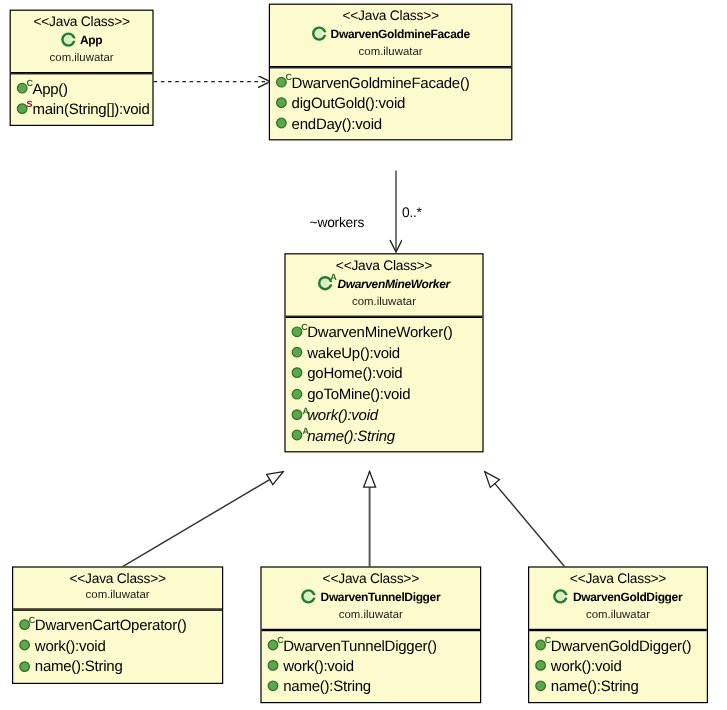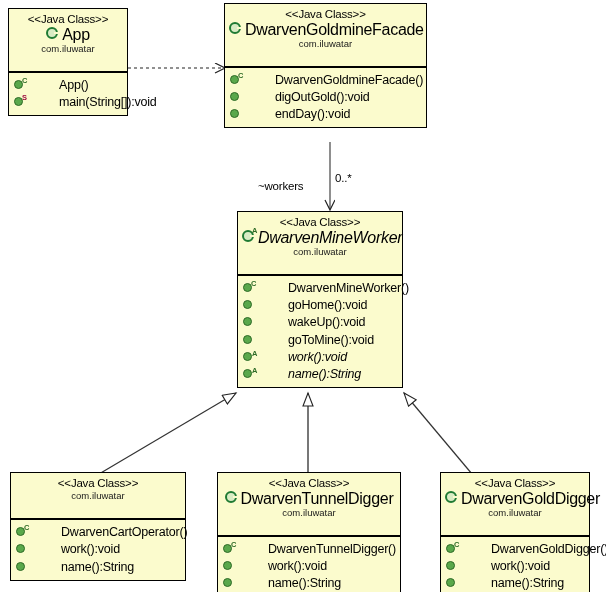--- a/index.html
+++ b/index.html
@@ -31,37 +31,37 @@
   
   .uml-class {
     position: absolute;
     box-sizing: border-box;
     background: #fbfbcd;
     border: 1px solid #000000;
     font-size: 12px;
     color: #000000;
   }
   .class-header {
-    padding: 3px 4px 16px 4px;
+    padding: 3px 4px 5px 4px;
     text-align: center;
     border-bottom: 1px solid #000000;
   }
   .stereotype {
     font-size: 11.5px;
     line-height: 14px;
     letter-spacing: -0.2px;
   }
   .class-title {
     display: block;
     line-height: 16px;
     white-space: nowrap;
   }
   .class-name {
-    font-size: 16px;
-    font-weight: normal;
+    font-size: 10px;
+    font-weight: bold;
     letter-spacing: -0.3px;
     vertical-align: middle;
   }
   .class-name.abstract {
     font-style: italic;
   }
   .pkg {
     font-size: 9.5px;
     line-height: 12px;
     color: #1a1a1a;
@@ -70,21 +70,21 @@
     padding: 4px 3px 4px 3px;
     border-top: 1px solid #000000;
   }
   .member {
     line-height: 17px;
     white-space: nowrap;
     font-size: 12.5px;
     padding-left: 2px;
     letter-spacing: -0.2px;
   }
-  .member .m-text { vertical-align: middle; margin-left: 32px; }
+  .member .m-text { vertical-align: middle; }
   .member.abstract-m .m-text { font-style: italic; }
   .member.static-m .m-text { }
 
   
   .ico {
     display: inline-block;
     vertical-align: middle;
     position: relative;
   }
   
@@ -250,26 +250,26 @@
     </div>
     <div class="class-members">
       <div class="member">
         <span class="ico ico-ball">
           <span class="ball"></span><span class="sup c">C</span>
         </span><span class="m-text">DwarvenMineWorker()</span>
       </div>
       <div class="member">
         <span class="ico ico-ball">
           <span class="ball"></span>
+        </span><span class="m-text">wakeUp():void</span>
+      </div>
+      <div class="member">
+        <span class="ico ico-ball">
+          <span class="ball"></span>
         </span><span class="m-text">goHome():void</span>
-      </div>
-      <div class="member">
-        <span class="ico ico-ball">
-          <span class="ball"></span>
-        </span><span class="m-text">wakeUp():void</span>
       </div>
       <div class="member">
         <span class="ico ico-ball">
           <span class="ball"></span>
         </span><span class="m-text">goToMine():void</span>
       </div>
       <div class="member abstract-m">
         <span class="ico ico-ball">
           <span class="ball"></span><span class="sup a">A</span>
         </span><span class="m-text">work():void</span>

